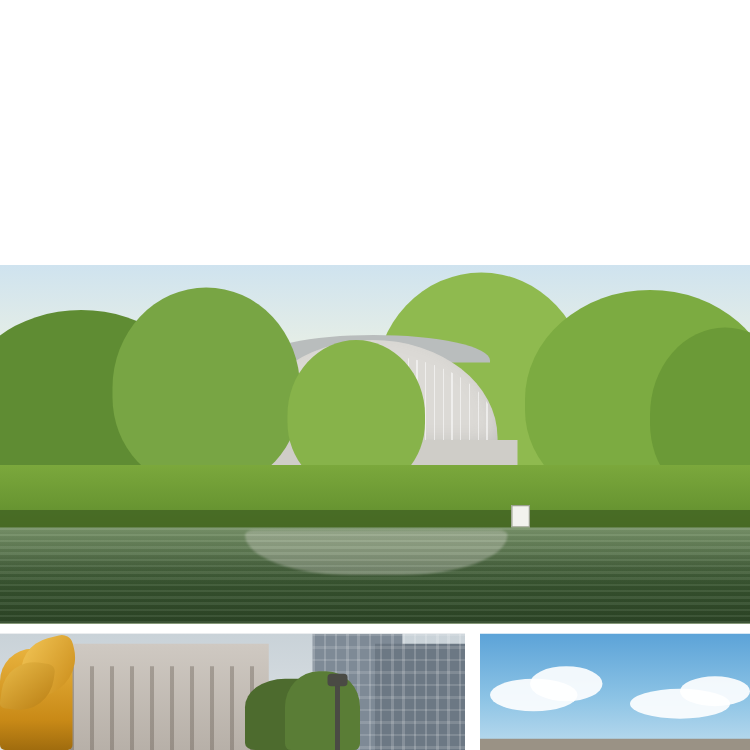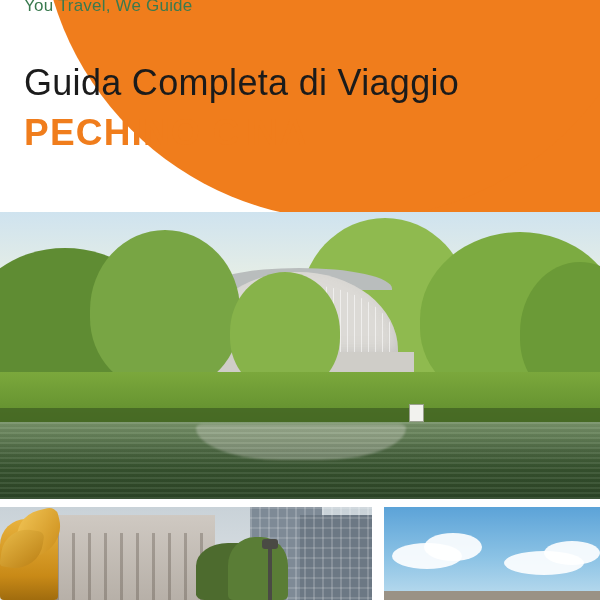--- a/index.html
+++ b/index.html
@@ -315,30 +315,20 @@
     position: absolute;
     left: 0; top: 499px; width: 600px; height: 8px;
     background: #ffffff;
   }
 </style>
 </head>
 <body>
 
 <div class="page">
 
-  <div class="header">
-    <div class="header-orange"></div>
-    <div class="header-orange-2"></div>
-
-    <div class="tagline">You Travel, We Guide</div>
-
-    <div class="title-main">Guida Completa di Viaggio</div>
-
-    <div class="title-city">PECHINO CINA</div>
-  </div>
 
   <div class="hero">
     <div class="hero-sky"></div>
     <div class="tree t3"></div>
     <div class="tree t4"></div>
     <div class="tree t5"></div>
 
     <div class="building-roof"></div>
     <div class="building-dome"></div>
     <div class="building-lines"></div>

